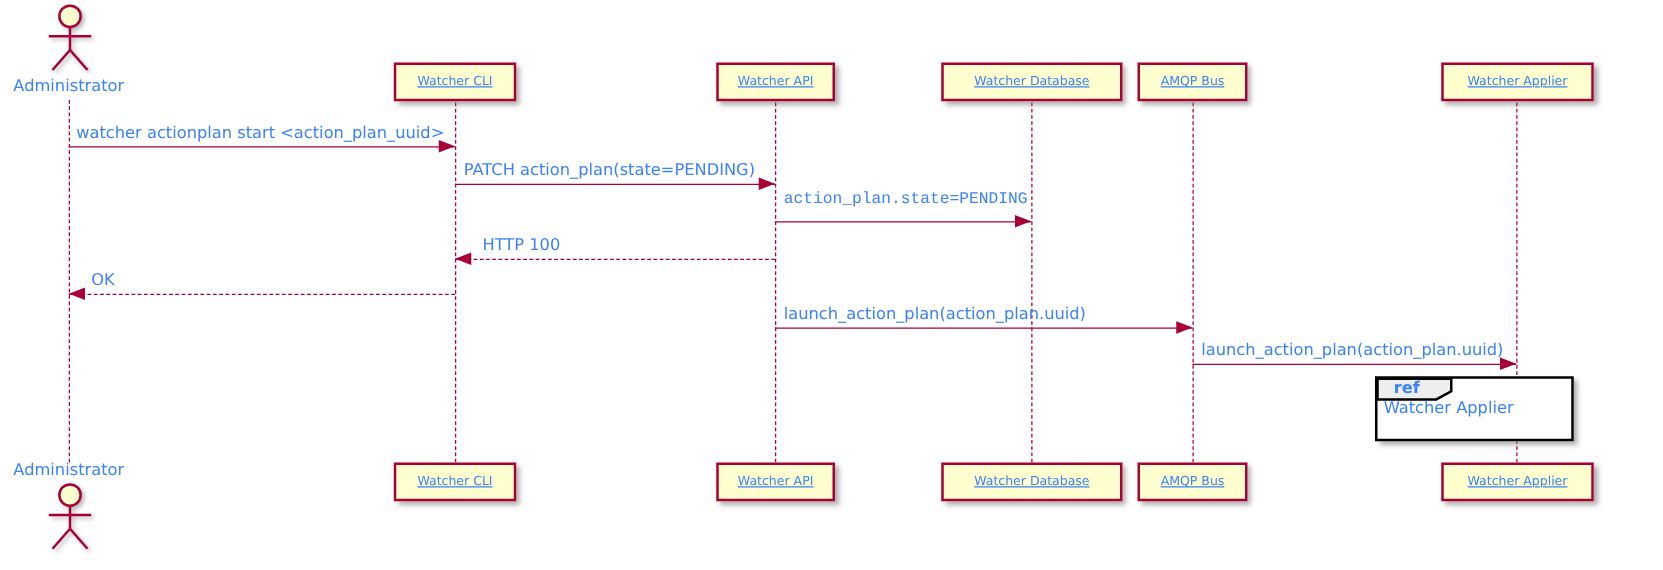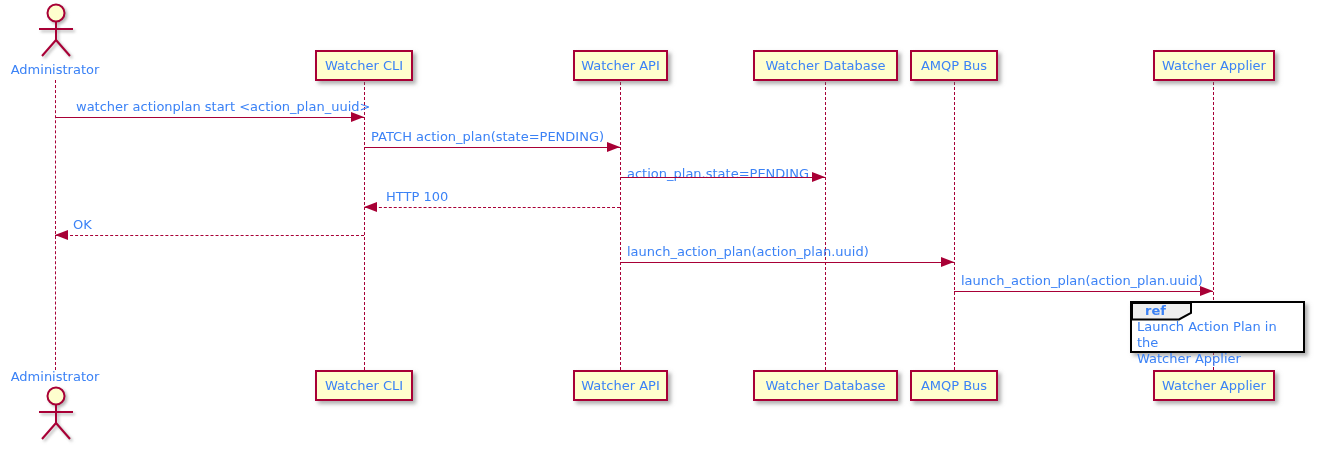--- a/index.html
+++ b/index.html
@@ -9,21 +9,21 @@
     overflow:hidden;
   }
   .lifeline {
     position:absolute; width:0; border-left:1px dashed #A80036;
   }
   .pbox {
     position:absolute; box-sizing:border-box; height:31px;
     background:#FEFECE; border:2px solid #A80036;
     box-shadow:3px 3px 4px rgba(110,110,110,0.55);
     display:flex; align-items:center; justify-content:center;
-    white-space:nowrap; font-size:13px;
+    white-space:nowrap; font-size:10px;text-decoration:underline;
   }
   .actor-label {
     position:absolute; width:110px; text-align:center; white-space:nowrap;
   }
   .actor-svg { position:absolute; filter:drop-shadow(2px 2px 1.5px rgba(120,120,120,0.55)); }
   .msg-label { position:absolute; white-space:nowrap; line-height:16px; }
   .msg-line  { position:absolute; height:0; }
   .solid  { border-top:1px solid #A80036; }
   .dashed { border-top:1px dashed #A80036; }
   .arrow-r {
@@ -31,21 +31,21 @@
     border-top:5px solid transparent; border-bottom:5px solid transparent;
     border-left:13px solid #A80036;
   }
   .arrow-l {
     position:absolute; width:0; height:0;
     border-top:5px solid transparent; border-bottom:5px solid transparent;
     border-right:13px solid #A80036;
   }
   .refbox {
     position:absolute; box-sizing:border-box;
-    left:1130px; top:301px; width:175px; height:52px;
+    left:1100px; top:301px; width:159px; height:52px;
     background:#ffffff; border:2px solid #000;
     box-shadow:3px 3px 4px rgba(110,110,110,0.55);
   }
   .ref-tab { position:absolute; left:-1px; top:-1px; }
   .ref-tab-label {
     position:absolute; left:13px; top:0px; font-weight:bold; font-size:13px;
   }
   .ref-body {
     position:absolute; left:5px; top:16px; right:2px; line-height:16px;
   }
@@ -86,33 +86,33 @@
   <div class="pbox" style="left:910px; top:50px; width:88px;">AMQP Bus</div>
   <div class="pbox" style="left:1153px;top:50px; width:122px;">Watcher Applier</div>
 
   <div class="pbox" style="left:315px; top:370px; width:98px;">Watcher CLI</div>
   <div class="pbox" style="left:573px; top:370px; width:95px;">Watcher API</div>
   <div class="pbox" style="left:753px; top:370px; width:145px;">Watcher Database</div>
   <div class="pbox" style="left:910px; top:370px; width:88px;">AMQP Bus</div>
   <div class="pbox" style="left:1153px;top:370px; width:122px;">Watcher Applier</div>
 
   <div>
-    <div class="msg-label" style="left:61px; top:99px;margin-left:15px;">watcher actionplan start &lt;action_plan_uuid&gt;</div>
+    <div class="msg-label" style="left:61px; top:99px;">watcher actionplan start &lt;action_plan_uuid&gt;</div>
     <div class="msg-line solid" style="left:55px; top:117px; width:309px;"></div>
     <div class="arrow-r" style="left:351px; top:112px;"></div>
   </div>
 
   <div>
     <div class="msg-label" style="left:371px; top:129px;">PATCH action_plan(state=PENDING)</div>
     <div class="msg-line solid" style="left:364px; top:147px; width:256px;"></div>
     <div class="arrow-r" style="left:607px; top:142px;"></div>
   </div>
 
   <div>
-    <div class="msg-label" style="left:627px; top:166px;">action_plan.state=PENDING</div>
+    <div class="msg-label" style="left:627px; top:151px;font-family:Liberation Mono, monospace;">action_plan.state=PENDING</div>
     <div class="msg-line solid" style="left:620px; top:177px; width:205px;"></div>
     <div class="arrow-r" style="left:812px; top:172px;"></div>
   </div>
 
   <div>
     <div class="msg-label" style="left:386px; top:189px;">HTTP 100</div>
     <div class="msg-line dashed" style="left:364px; top:207px; width:256px;"></div>
     <div class="arrow-l" style="left:364px; top:202px;"></div>
   </div>
 
@@ -133,18 +133,17 @@
     <div class="msg-line solid" style="left:954px; top:291px; width:259px;"></div>
     <div class="arrow-r" style="left:1200px; top:286px;"></div>
   </div>
 
   <div class="refbox">
     <svg class="ref-tab" width="62" height="19" viewBox="0 0 62 19">
       <path d="M1,1 H60 V11 L48,17.5 H1 Z" fill="#EEEEEE" stroke="#000000" stroke-width="2"></path>
     </svg>
     <div class="ref-tab-label">ref</div>
     <div class="ref-body">
-      <div>Launch Action Plan in the</div>
       <div>Watcher Applier</div>
     </div>
   </div>
 
 </div>
 
 </body></html>

